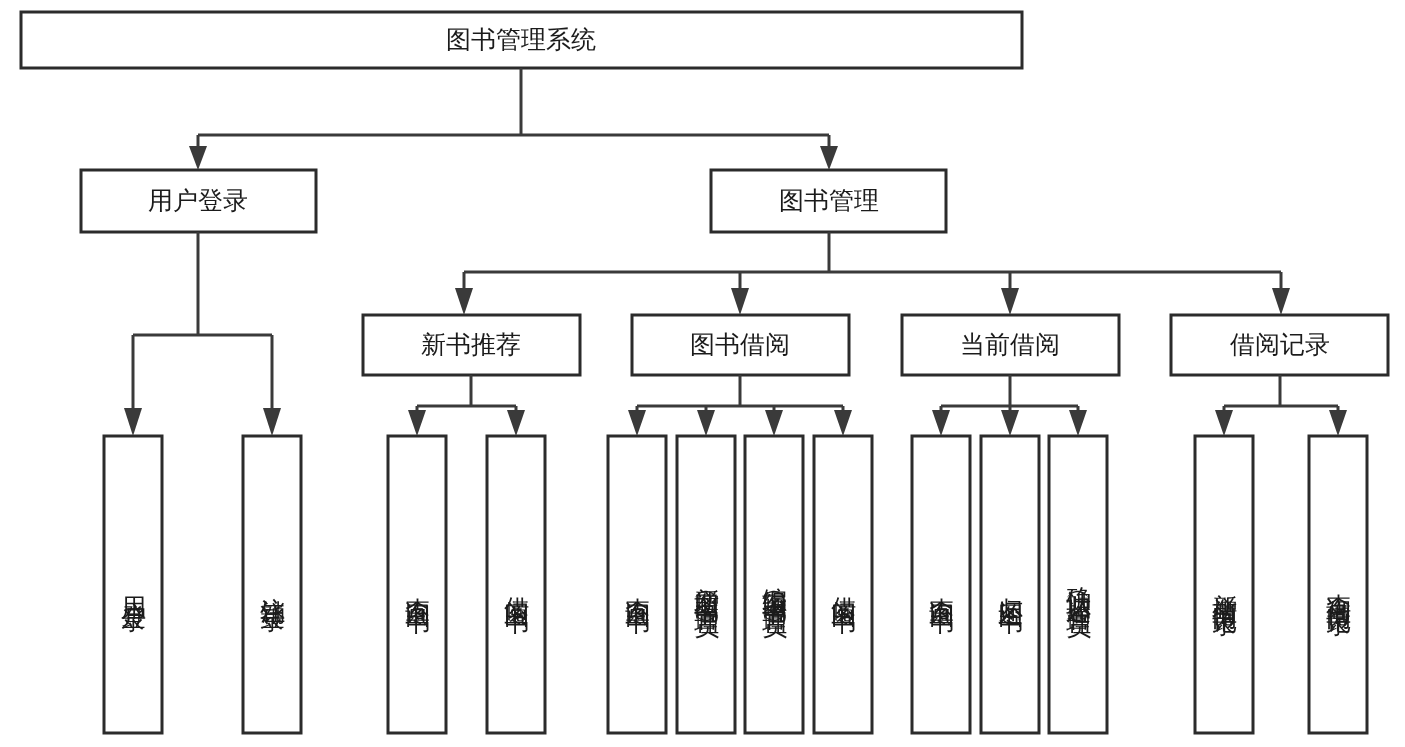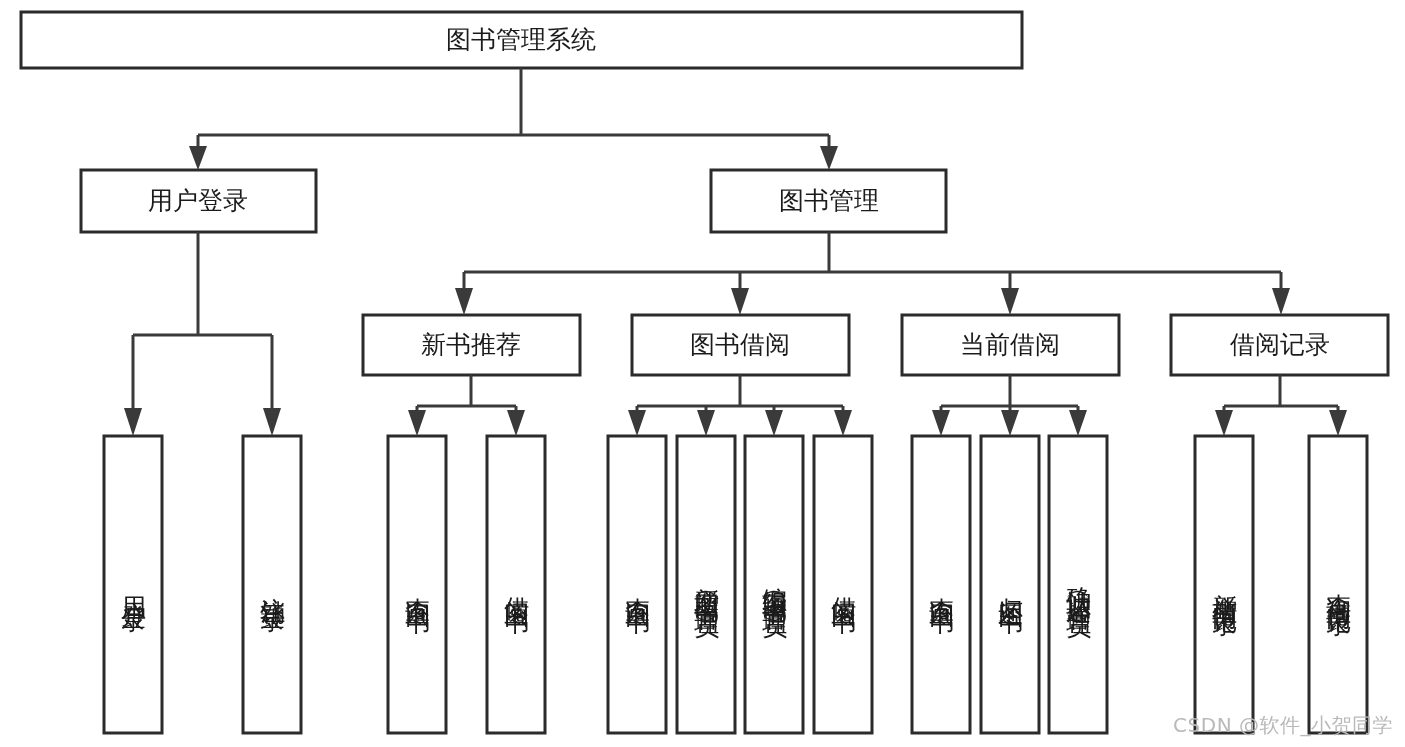--- a/index.html
+++ b/index.html
@@ -214,15 +214,14 @@
   <div class="vnode-label" style="left:745px; top:436px; width:58px; height:297px;">编辑图书（管理员）</div>
   <div class="vnode-label" style="left:814px; top:436px; width:58px; height:297px;">借阅图书</div>
 
   <div class="vnode-label" style="left:912px; top:436px; width:58px; height:297px;">查询图书</div>
   <div class="vnode-label" style="left:981px; top:436px; width:58px; height:297px;">归还图书</div>
   <div class="vnode-label" style="left:1049px; top:436px; width:58px; height:297px;">确认归还（管理员）</div>
 
   <div class="vnode-label" style="left:1195px; top:436px; width:58px; height:297px;">新增借阅记录</div>
   <div class="vnode-label" style="left:1309px; top:436px; width:58px; height:297px;">查询借阅记录</div>
 
-  <div class="watermark">CSDN @软件_小贺同学</div>
 
 </div>
 
 </body></html>

